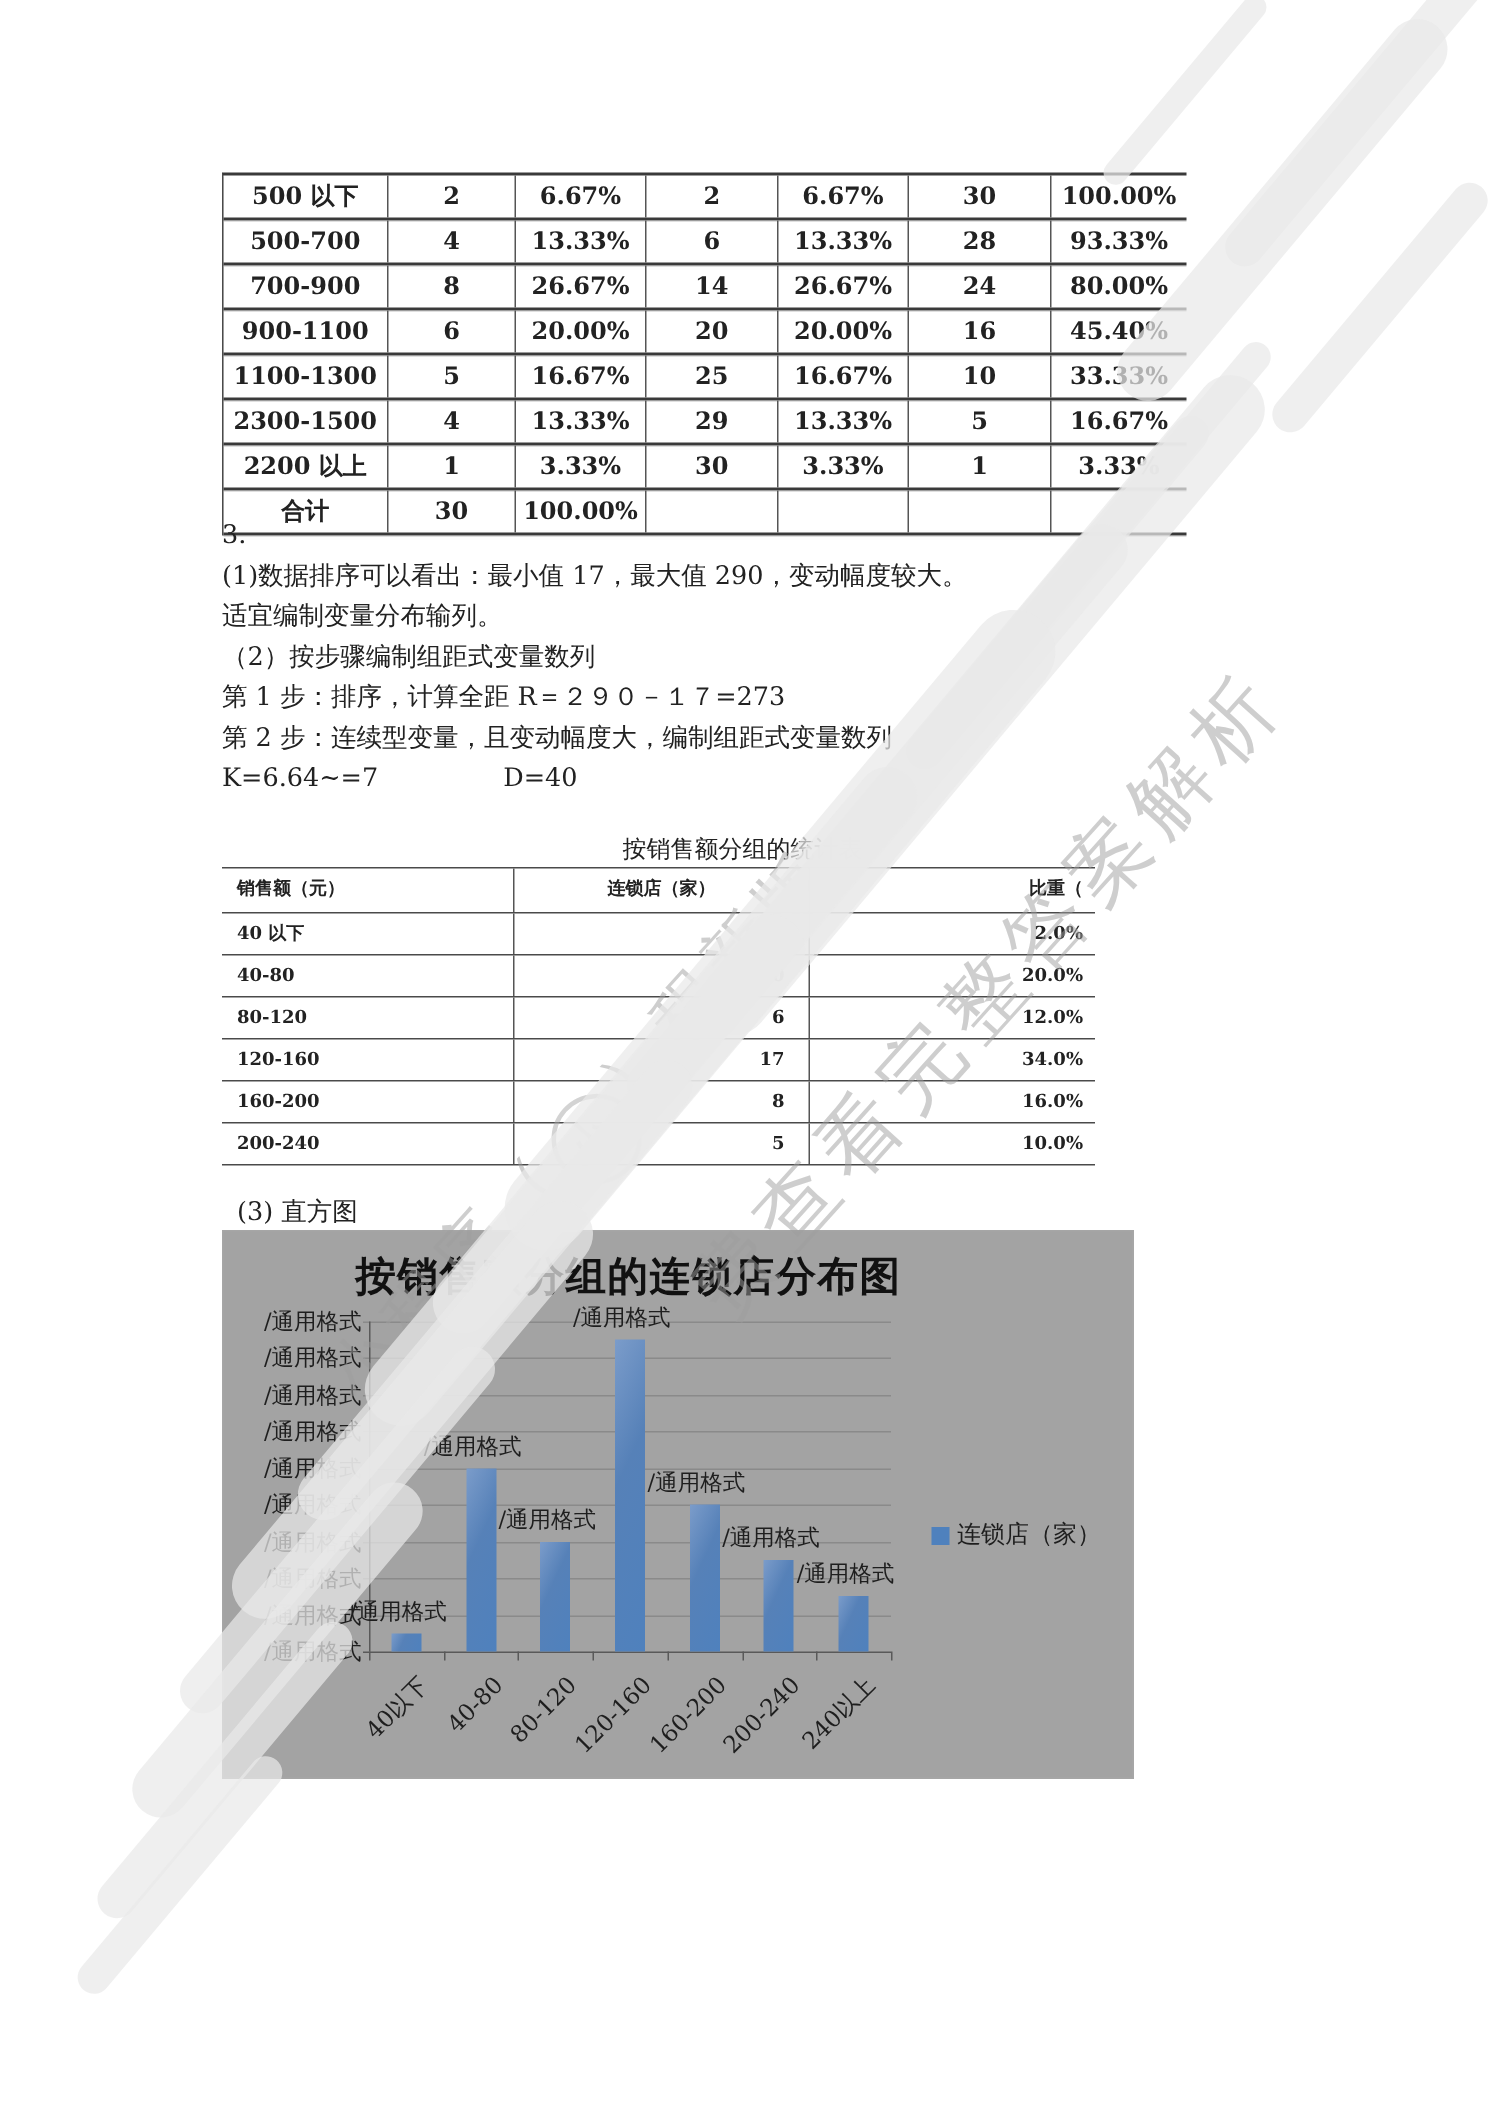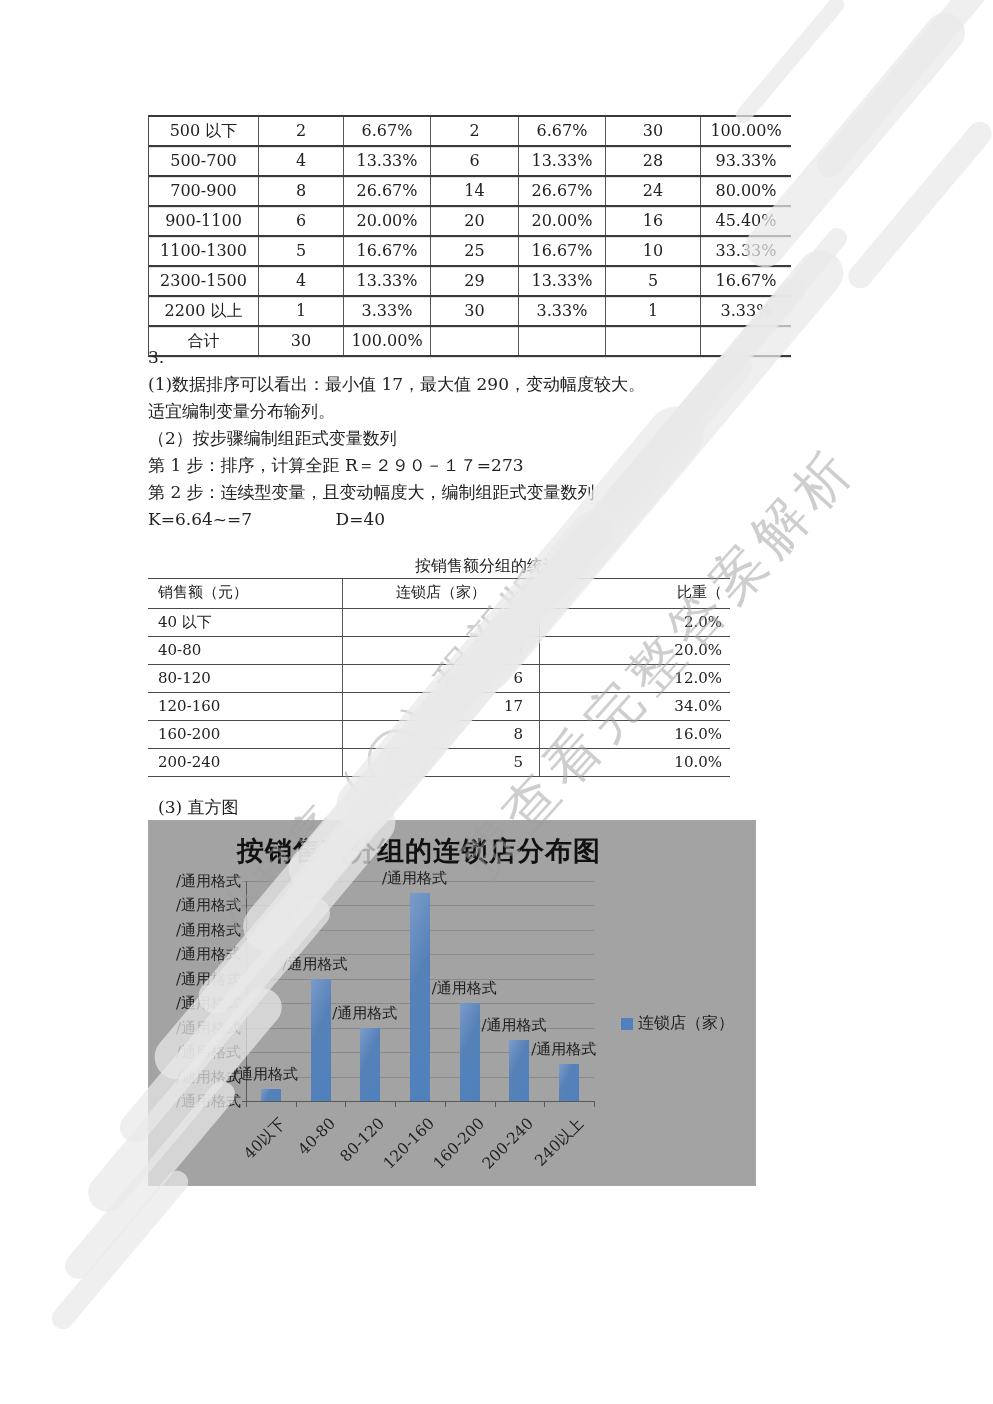--- a/index.html
+++ b/index.html
@@ -1,33 +1,33 @@
 <!DOCTYPE html>
 <html><head>
 <meta charset="utf-8">
 <style>
   html,body{margin:0;padding:0;background:#fff;}
   .page{position:relative;width:993px;height:1404px;background:#ffffff;overflow:hidden;
         font-family:"DejaVu Serif","Liberation Serif",serif;color:#222;}
   
-  .table1{position:absolute;left:148px;top:115px;width:642px;border-top:2px solid #3a3a3a;border-left:1.5px solid #4a4a4a;}
+  .table1{position:absolute;left:148px;top:115px;width:642px;border-top:2px solid #3a3a3a;border-left:1.5px solid #4a4a4a;font-weight:bold;}
   .t1-row{display:grid;grid-template-columns:110px 85px 87px 88px 87px 95px 90px;height:28px;border-bottom:2px solid #3a3a3a;box-shadow:0 1px 0 rgba(0,0,0,.12);}
   .t1-row .cell{border-right:1.5px solid #555;font-size:16px;line-height:27px;text-align:center;overflow:hidden;white-space:nowrap;}
   .t1-row .cell:last-child{border-right:none;}
   
   .sec3{position:absolute;left:148px;top:344px;width:660px;font-size:17px;line-height:27px;}
   .sec3 .line{height:27px;white-space:nowrap;}
   .kd{height:27px;white-space:nowrap;}
   .kd .d{margin-left:78px;}
   
   .t2-title{position:absolute;left:148px;top:556px;width:582px;text-align:center;padding-left:112px;box-sizing:border-box;font-size:16px;}
   .table2{position:absolute;left:148px;top:578px;width:582px;border-top:1.5px solid #4a4a4a;}
   .t2-row{display:grid;grid-template-columns:195px 197px 190px;height:27px;border-bottom:1.5px solid #4a4a4a;}
   .t2-row.hdr{height:29px;}
-  .t2-row .cell{font-size:15px;line-height:26px;white-space:nowrap;overflow:hidden;}
+  .t2-row .cell{font-size:12px;line-height:26px;white-space:nowrap;overflow:hidden;font-weight:bold;}
   .t2-row .cell.c0{padding-left:10px;text-align:left;border-right:1px solid #555;}
   .t2-row .cell.c1{padding-right:16px;text-align:right;border-right:1px solid #555;}
   .t2-row.hdr .cell.c1{text-align:center;padding-right:0;}
   .t2-row .cell.c2{padding-right:8px;text-align:right;}
   .hist-label{position:absolute;left:158px;top:796px;font-size:17px;}
   
   .chart{position:absolute;left:148px;top:820px;width:608px;height:366px;border:1.5px solid #a6a6a6;background:#a3a3a3;box-sizing:border-box;}
   .chart-title{position:absolute;left:30px;top:12px;width:480px;text-align:center;
                font-family:"Liberation Sans","DejaVu Sans",sans-serif;font-weight:700;font-size:27px;color:#111;letter-spacing:1px;}
   .gridline{position:absolute;height:0;border-top:1px solid #8a8a8a;}

